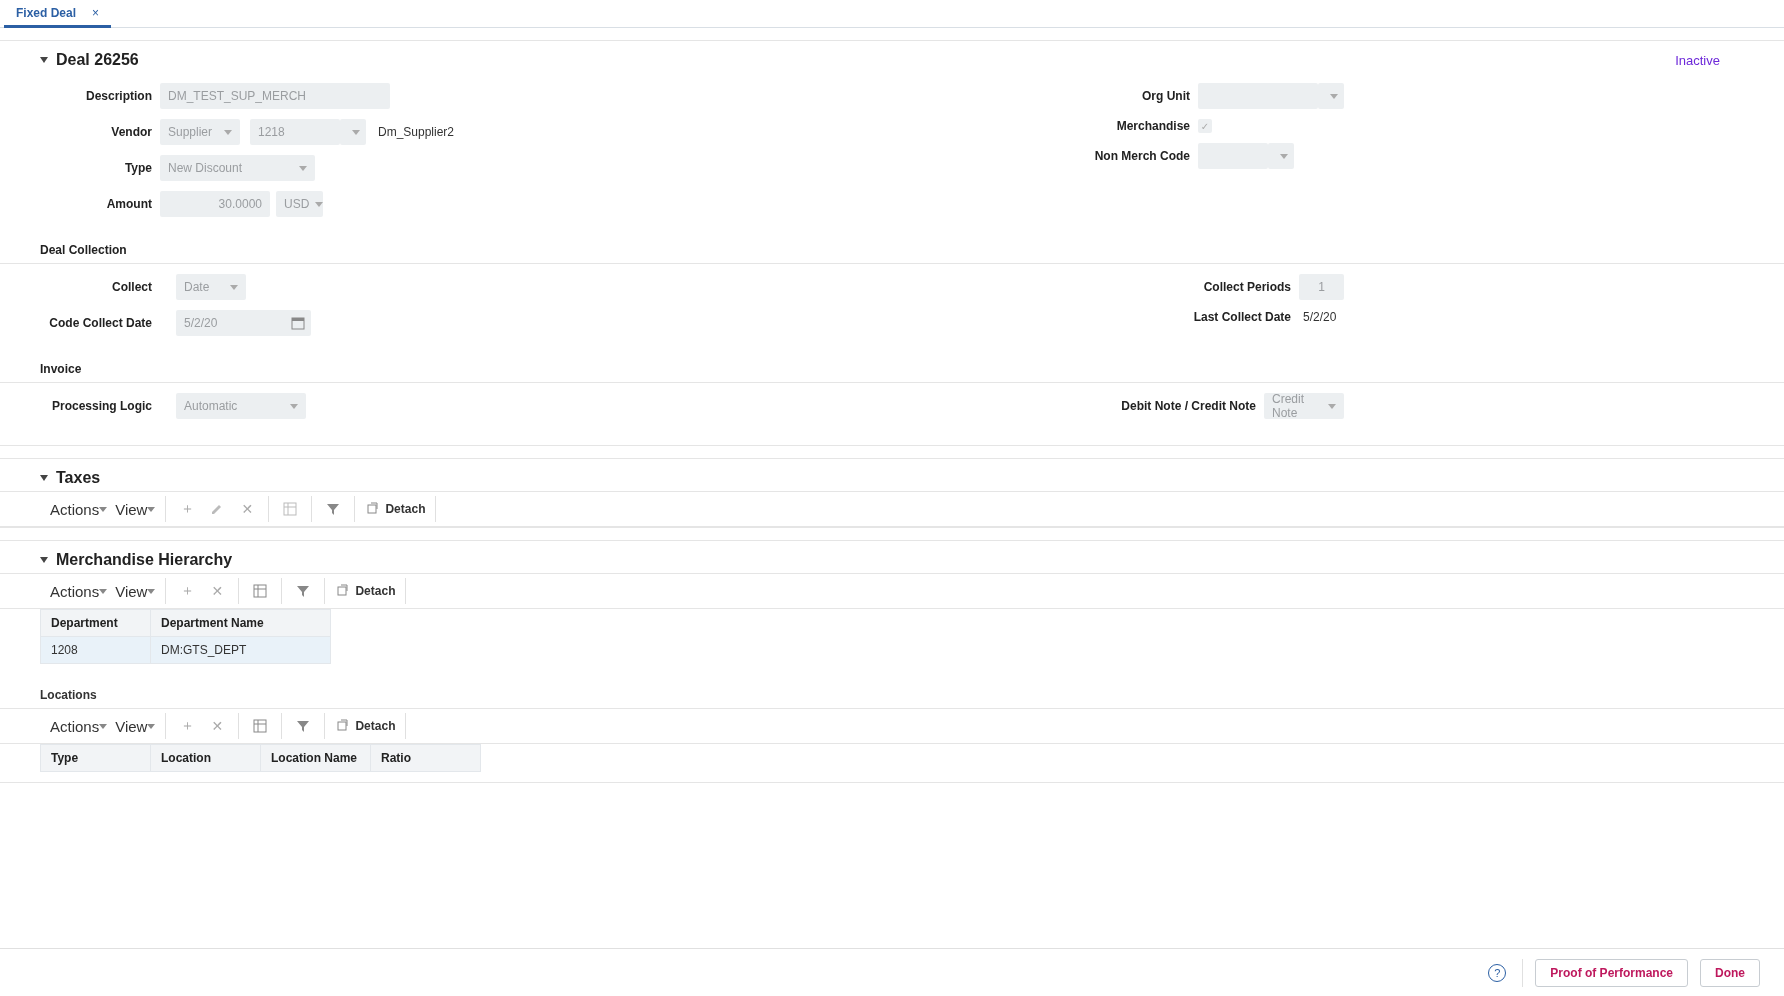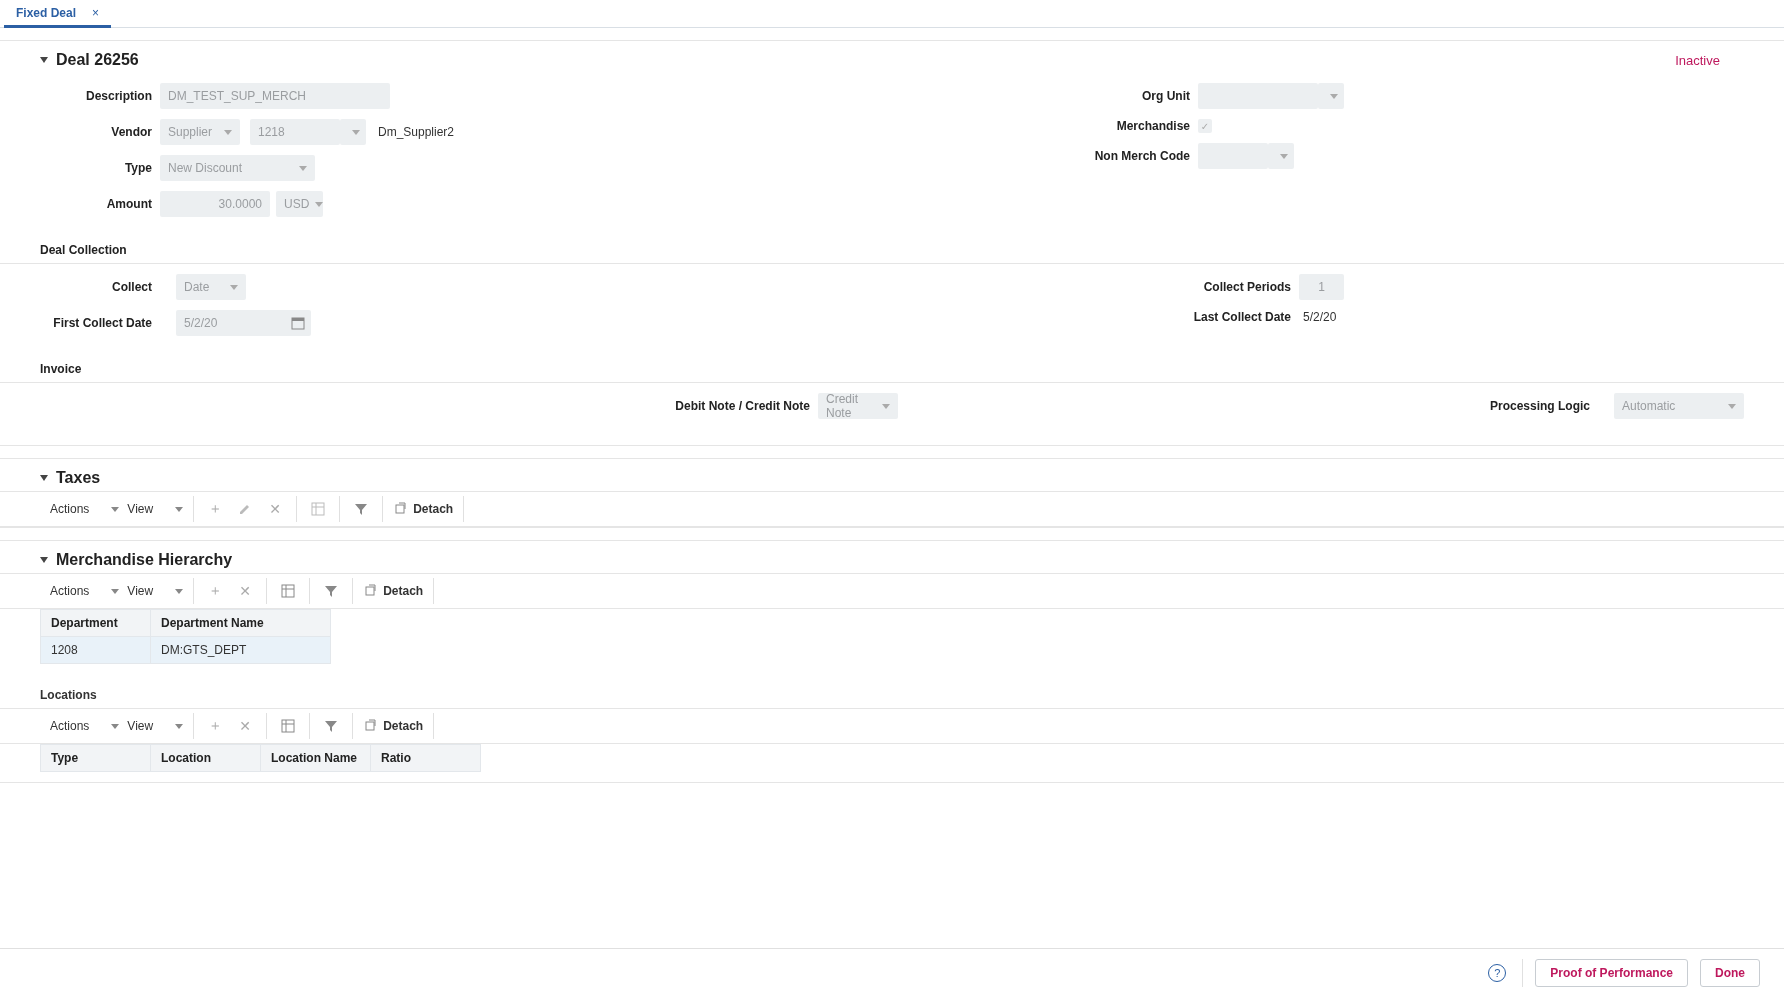--- a/index.html
+++ b/index.html
@@ -54,21 +54,21 @@
     margin-right: 8px;
   }
   .panel-title {
     font-size: 16px;
     font-weight: bold;
     color: #222;
   }
   .panel-status {
     margin-left: auto;
     margin-right: 24px;
-    color: #be185d;
+    color: #6d28d9;
     font-size: 13px;
   }
   
   .form-columns {
     display: flex;
     padding: 10px 40px;
     gap: 180px;
   }
   .col { flex: 0 0 auto; }
   .col-right { margin-left: auto; margin-right: 400px; }
@@ -132,21 +132,21 @@
   }
   
   .toolbar {
     display:flex;align-items:center;border-top:1px solid #e5e5e5;border-bottom:1px solid #e5e5e5;
     height:36px;padding:0 40px;gap:0;
   }
   .tb-group {
     display:flex;align-items:center;height:100%;gap:8px;padding:0 10px;
   }
   .tb-sep { width:1px;height:26px;background:#e0e0e0; }
-  .tb-link { color:#333;font-size:12px;display:flex;align-items:center;gap:22px;cursor:pointer; }
+  .tb-link { color:#333;font-size:15px;display:flex;align-items:center;gap:0;cursor:pointer; }
   .tb-caret { width:0;height:0;border-left:4px solid transparent;border-right:4px solid transparent;border-top:5px solid #888; }
   .tb-icon {
     display:flex;align-items:center;justify-content:center;width:22px;height:22px;color:#aaa;
     font-size:14px;
   }
   .tb-detach { display:flex;align-items:center;gap:6px;color:#333;font-size:12px;font-weight:bold; }
   
   table.grid {
     border-collapse:collapse;width:calc(100% - 80px);margin:0 40px;font-size:12px;
   }
@@ -268,21 +268,21 @@
       <div class="col">
         <div class="field-row">
           <div class="field-label">Collect</div>
           <div style="width:16px"></div>
           <div class="select" style="width:70px">
             <span>Date</span>
               <span class="caret"></span>
           </div>
         </div>
         <div class="field-row">
-          <div class="field-label">First Collect Date</div>
+          <div class="field-label">Code Collect Date</div>
           <div style="width:16px"></div>
           <div class="date-input">
             <span>5/2/20</span>
             <div class="date-btn">
               <svg width="14" height="14" viewBox="0 0 14 14">
                   <rect x="1" y="2" width="12" height="11" fill="none" stroke="#888" stroke-width="1"></rect>
                   <rect x="1" y="2" width="12" height="3" fill="#888"></rect>
                 </svg>
             </div>
           </div>
@@ -297,35 +297,35 @@
         </div>
         <div class="field-row">
           <div class="field-label" style="width:160px">Last Collect Date</div>
           <div class="static-text">5/2/20</div>
         </div>
       </div>
     </div>
 
     <div class="section-subhead">Invoice</div>
     <div class="form-columns" style="padding-bottom:16px">
-      <div class="col col-right">
-        <div class="field-row">
-          <div class="field-label" style="width:160px">Debit Note / Credit Note</div>
-          <div class="select" style="width:80px">
-            <span>Credit Note</span>
-              <span class="caret"></span>
-          </div>
-        </div>
-      </div>
       <div class="col">
         <div class="field-row">
           <div class="field-label">Processing Logic</div>
           <div style="width:16px"></div>
           <div class="select" style="width:130px">
             <span>Automatic</span>
+              <span class="caret"></span>
+          </div>
+        </div>
+      </div>
+      <div class="col col-right">
+        <div class="field-row">
+          <div class="field-label" style="width:160px">Debit Note / Credit Note</div>
+          <div class="select" style="width:80px">
+            <span>Credit Note</span>
               <span class="caret"></span>
           </div>
         </div>
       </div>
     </div>
   </div>
 
   <div class="panel">
     <div class="panel-header">
       <span class="disclosure"></span>

